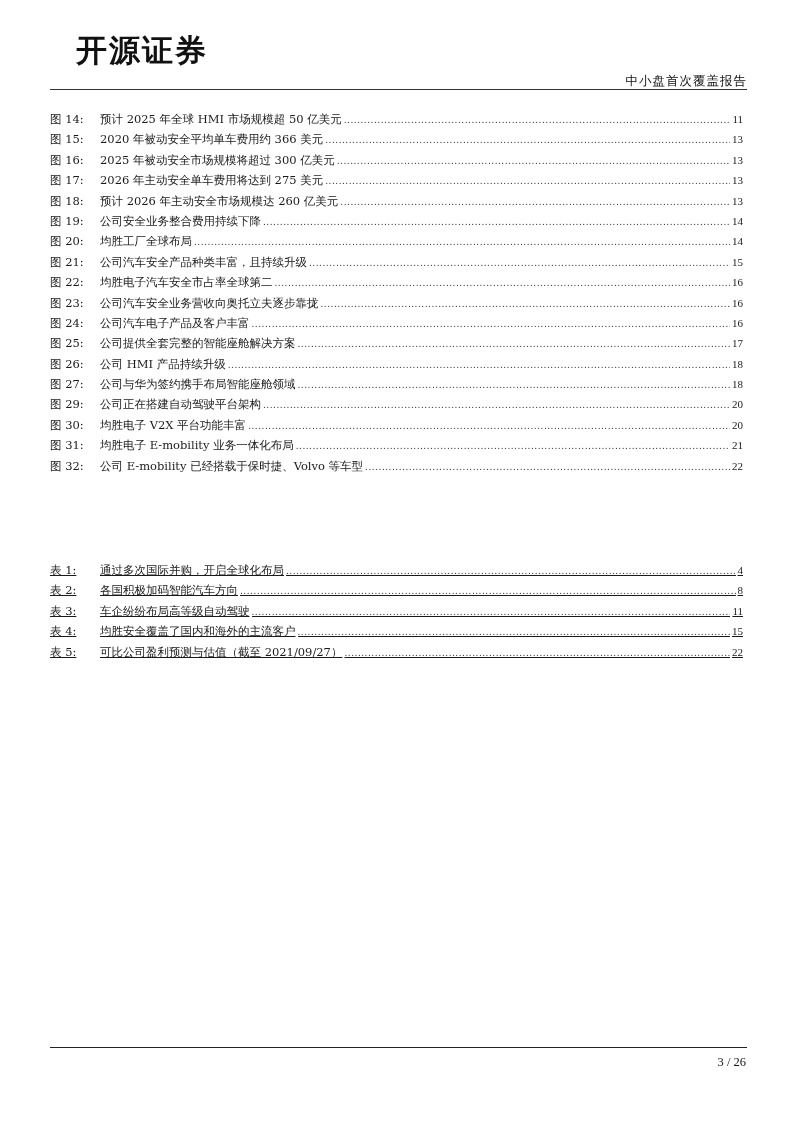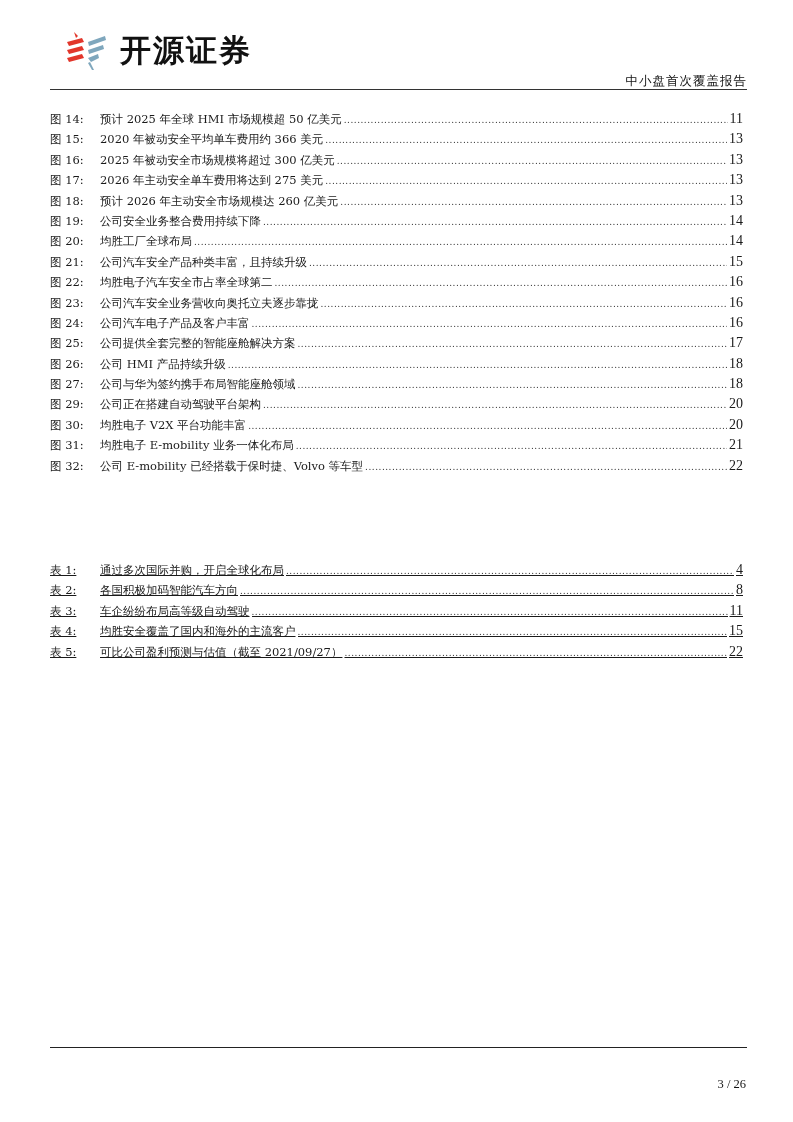--- a/index.html
+++ b/index.html
@@ -1,36 +1,36 @@
 <!DOCTYPE html>
 <html><head>
 <meta charset="utf-8">
 <style>
   html, body { margin: 0; padding: 0; background: #ffffff; }
   body { width: 793px; height: 1122px; position: relative; overflow: hidden;
          font-family: "DejaVu Serif", "Liberation Serif", serif; color: #1a1a1a; }
-  .logo { position: absolute; left: 64px; top: 28px; height: 44px; display: flex; align-items: flex-end; }
+  .logo { position: absolute; left: 64px; top: 28px; height: 44px; display: flex; align-items: flex-end; flex-direction: column; }
   .logo svg { display: block; }
   .logo-text { font-family: "DejaVu Sans", "Liberation Sans", sans-serif; font-weight: bold;
                font-size: 31px; letter-spacing: 2px; color: #111; margin-left: 12px; line-height: 44px; }
   .report-type { position: absolute; right: 46px; top: 73px; font-size: 12.5px; font-weight: normal;
                  font-family: "DejaVu Serif", serif; color: #111; letter-spacing: 1px; }
   .header-rule { position: absolute; left: 50px; right: 46px; top: 89px; height: 0;
                  border-top: 1.2px solid #333; }
   .toc { position: absolute; left: 50px; width: 693px; margin-top: 12px; }
   .toc-row { display: flex; align-items: baseline; height: 20.4px; font-size: 11.5px; line-height: 20.4px; white-space: nowrap; }
   .toc-prefix { width: 50px; flex: 0 0 50px; }
   .toc-title { flex: 0 0 auto; }
   .toc-dots { flex: 1 1 auto; overflow: hidden; margin: 0 2px; color: #333; letter-spacing: 0.5px;
               font-size: 9px; }
   .toc-dots::before { content: "......................................................................................................................................................................................................................................................................................................"; }
-  .toc-page { flex: 0 0 auto; text-align: right; font-family: "Liberation Serif", serif; font-size: 14px; }
+  .toc-page { flex: 0 0 auto; text-align: right; font-family: "Liberation Serif", serif; font-size: 11px; }
   .footer-rule { position: absolute; left: 50px; right: 46px; top: 1047px; border-top: 1.2px solid #222; }
   .page-num { position: absolute; right: 47px; top: 1055px; font-size: 12.5px;
-              font-family: "Liberation Serif", serif; color: #111; margin-top: 22px; }
+              font-family: "Liberation Serif", serif; color: #111; }
 </style>
 </head>
 <body>
 
 <div class="logo">
   <svg width="44" height="44" viewBox="0 0 44 44">
 
     <path d="M10 4 L14 8 L12 10 Z" fill="#e2362b"></path>
     <path d="M3 14 L18 10 L20 14 L5 18 Z" fill="#e2362b"></path>
     <path d="M3 22 L18 18 L20 22 L5 26 Z" fill="#e2362b"></path>

